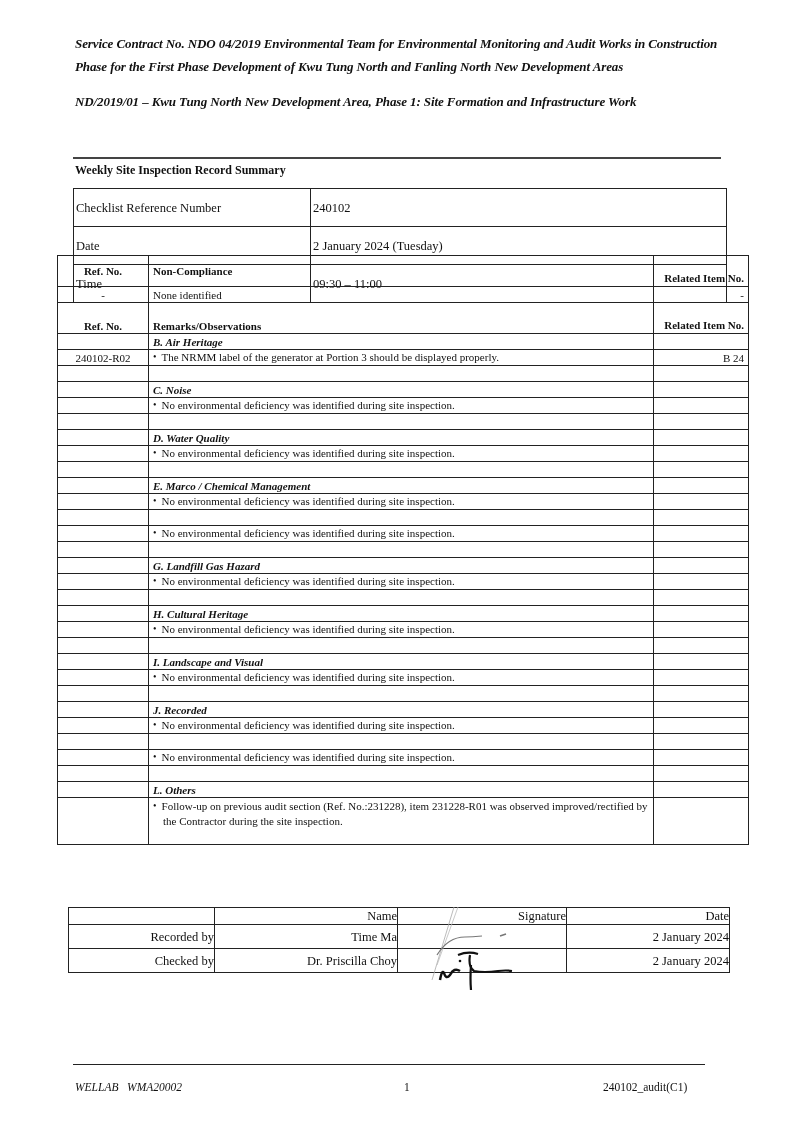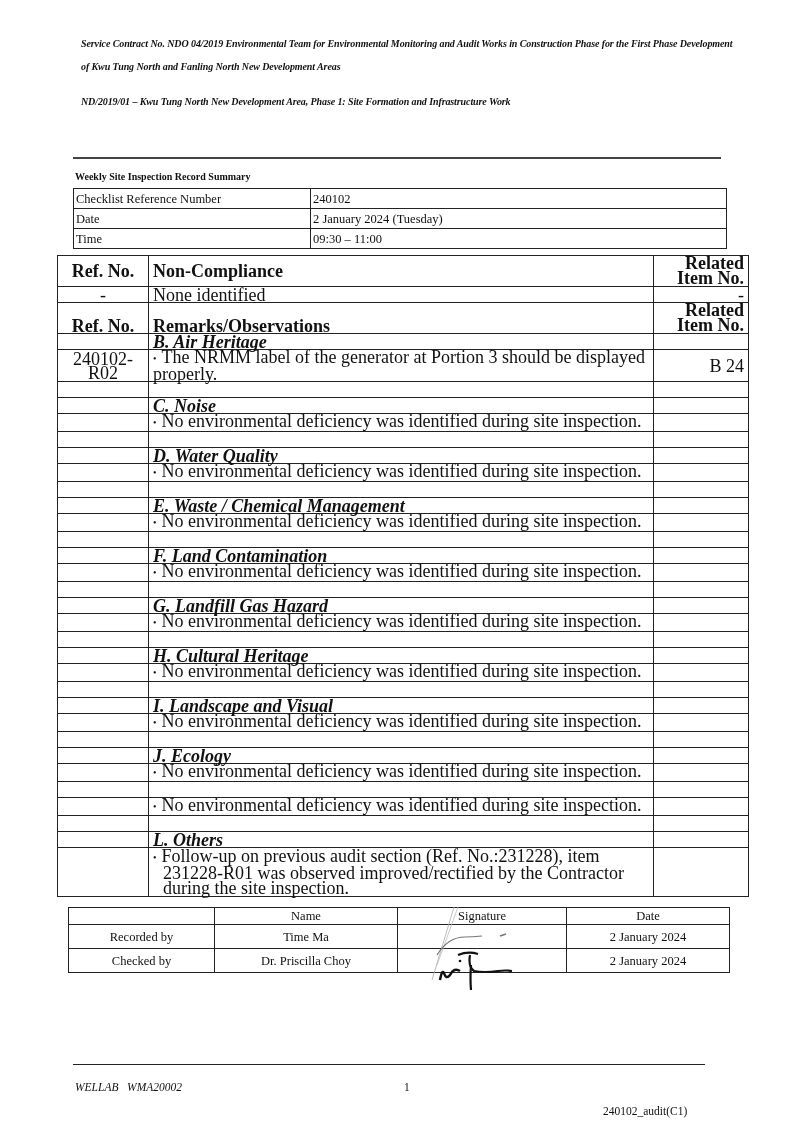--- a/index.html
+++ b/index.html
@@ -1,47 +1,47 @@
 <!DOCTYPE html>
 <html><head>
 <meta charset="utf-8">
 <style>
   html, body { margin:0; padding:0; background:#ffffff; }
   body { width:794px; height:1123px; position:relative; overflow:hidden; font-family:"Liberation Serif", serif; color:#111; }
   .abs { position:absolute; }
-  .title { left:81px; top:33px; width:660px; font-size:10px; font-weight:bold; font-style:italic; line-height:22.5px; letter-spacing:-0.1px; }
+  .title { left:75px; top:33px; width:660px; font-size:13px; font-weight:bold; font-style:italic; line-height:22.5px; letter-spacing:-0.1px; }
   .title p { margin:0; }
   .title .sub { margin-top:13px; }
   .rule { left:73px; top:157px; width:648px; height:2px; background:#444; }
-  .summary-title { left:75px; top:171px; font-size:10px; font-weight:bold; }
+  .summary-title { left:75px; top:163px; font-size:12px; font-weight:bold; }
   table { border-collapse:collapse; }
   .summary { left:73px; top:188px; width:654px; font-size:12.5px; }
-  .summary td { border:1.2px solid #222; height:15px; padding:2px 2px; line-height:14px; vertical-align:middle;margin-top:24px; }
+  .summary td { border:1.2px solid #222; height:15px; padding:11px 2px; line-height:14px; vertical-align:middle;margin-top:24px; }
   .summary td.k { width:232px; }
-  .main { left:57px; top:255px; width:691px; font-size:18px; table-layout:fixed; }
+  .main { left:57px; top:255px; width:691px; font-size:11px; table-layout:fixed; }
   .main td { border:1.2px solid #222; padding:0 4px; height:15px; line-height:14px; vertical-align:middle; }
   .main col.c1 { width:91px; } .main col.c2 { width:505px; } .main col.c3 { width:95px; }
   .main td.ref { text-align:center; }
   .main td.rel { text-align:right; }
   .main tr.hdr td { height:30px; font-weight:bold; vertical-align:bottom; }
   .main tr.hdr1 td { vertical-align:middle; }
   .main tr.hdr1 td.rel, .main tr.hdr td.rel { vertical-align:bottom; line-height:15px; }
   .sec-label { font-style:italic; font-weight:bold; }
   .bullet::before { content:"\2022"; margin-right:5px; font-size:10px; position:relative; top:-1px; }
   .main tr.tall td { height:45px; vertical-align:top; padding-top:1px; }
   .main tr.tall td .btxt { display:block; padding-left:10px; text-indent:-10px; line-height:15px; }
   .sig { left:68px; top:907px; width:661px; font-size:12.5px; table-layout:fixed; }
-  .sig td { border:1.2px solid #222; text-align:center; padding:0; line-height:14px; }
+  .sig td { border:1.2px solid #222; text-align:right; padding:0; line-height:14px; }
   .sig tr.h td { height:16px; }
   .sig tr.r td { height:23px; }
   .sig col.s1 { width:146px; } .sig col.s2 { width:183px; } .sig col.s3 { width:169px; } .sig col.s4 { width:163px; }
   .sigsvg { left:420px; top:905px; width:120px; height:90px; pointer-events:none; }
   .frule { left:73px; top:1064px; width:632px; height:1px; background:#222; }
   .footer { top:1081px; font-size:11.5px; }
-  .f-left { left:75px;font-style:italic; } .f-mid { left:404px; } .f-right { left:603px;margin-top:24px; }
+  .f-left { left:75px;font-style:italic; } .f-mid { left:404px; } .f-right { left:603px; }
 </style>
 </head>
 <body>
 
 <div class="abs title">
   <p>Service Contract No. NDO 04/2019 Environmental Team for Environmental Monitoring and Audit Works in Construction Phase for the First Phase Development of Kwu Tung North and Fanling North New Development Areas</p>
   <p class="sub">ND/2019/01 – Kwu Tung North New Development Area, Phase 1: Site Formation and Infrastructure Work</p>
 </div>
 <div class="abs rule"></div>
 
@@ -127,36 +127,31 @@
         <td><span class="bullet btxt">No environmental deficiency was identified during site inspection.</span></td>
         <td class="rel"></td>
       </tr>
       <tr>
         <td></td>
         <td></td>
         <td></td>
       </tr>
       <tr>
         <td></td>
-        <td><span class="sec-label">E. Waste / Chemical Management</span></td>
-        <td></td>
-      </tr>
-      <tr>
-        <td class="ref"></td>
-        <td><span class="bullet btxt">No environmental deficiency was identified during site inspection.</span></td>
-        <td class="rel"></td>
-      </tr>
-      <tr>
-        <td></td>
-        <td></td>
-        <td></td>
-      </tr>
-      <tr>
-        <td></td>
-        <td><span class="sec-label">F. Land Contamination</span></td>
+        <td><span class="sec-label">E. Marco / Chemical Management</span></td>
+        <td></td>
+      </tr>
+      <tr>
+        <td class="ref"></td>
+        <td><span class="bullet btxt">No environmental deficiency was identified during site inspection.</span></td>
+        <td class="rel"></td>
+      </tr>
+      <tr>
+        <td></td>
+        <td></td>
         <td></td>
       </tr>
       <tr>
         <td class="ref"></td>
         <td><span class="bullet btxt">No environmental deficiency was identified during site inspection.</span></td>
         <td class="rel"></td>
       </tr>
       <tr>
         <td></td>
         <td></td>
@@ -202,21 +197,21 @@
         <td><span class="bullet btxt">No environmental deficiency was identified during site inspection.</span></td>
         <td class="rel"></td>
       </tr>
       <tr>
         <td></td>
         <td></td>
         <td></td>
       </tr>
       <tr>
         <td></td>
-        <td><span class="sec-label">J. Ecology</span></td>
+        <td><span class="sec-label">J. Recorded</span></td>
         <td></td>
       </tr>
       <tr>
         <td class="ref"></td>
         <td><span class="bullet btxt">No environmental deficiency was identified during site inspection.</span></td>
         <td class="rel"></td>
       </tr>
       <tr>
         <td></td>
         <td></td>

